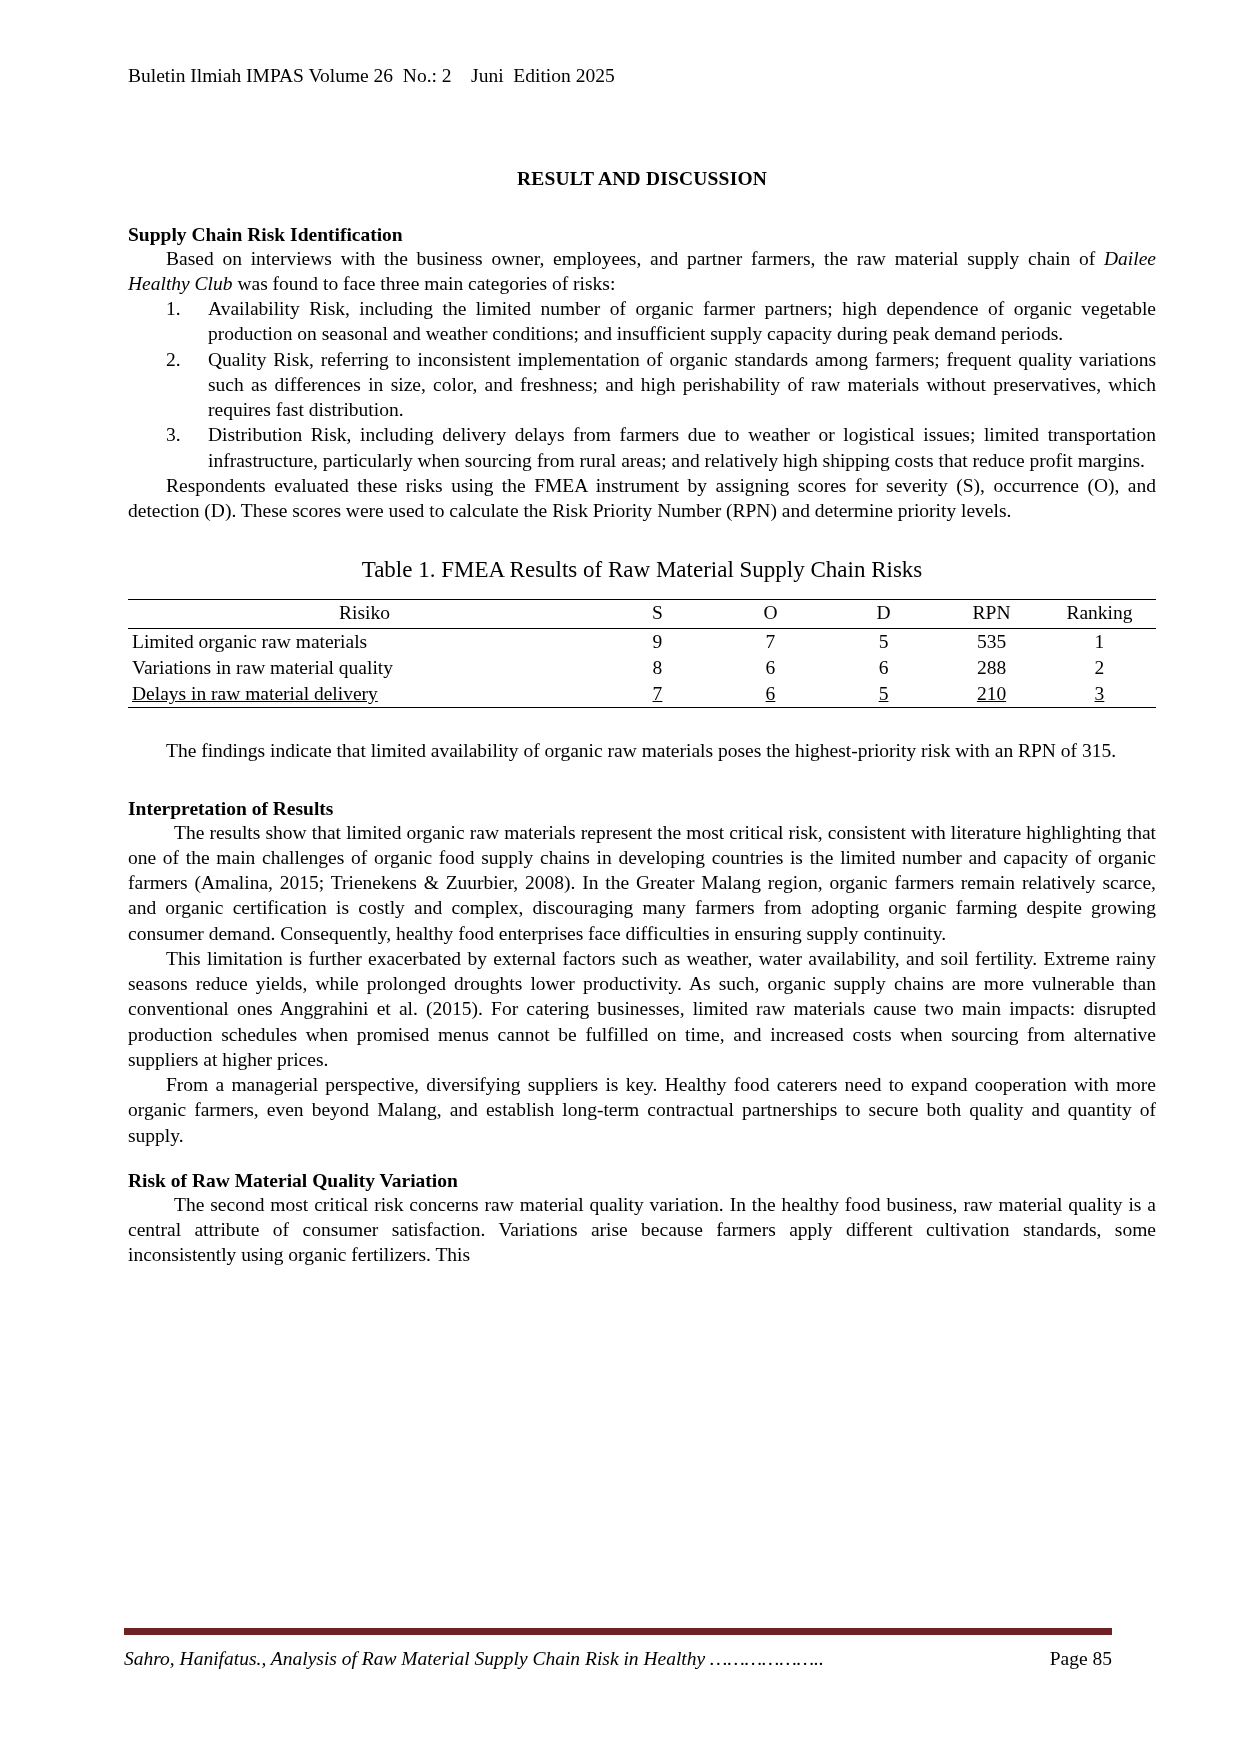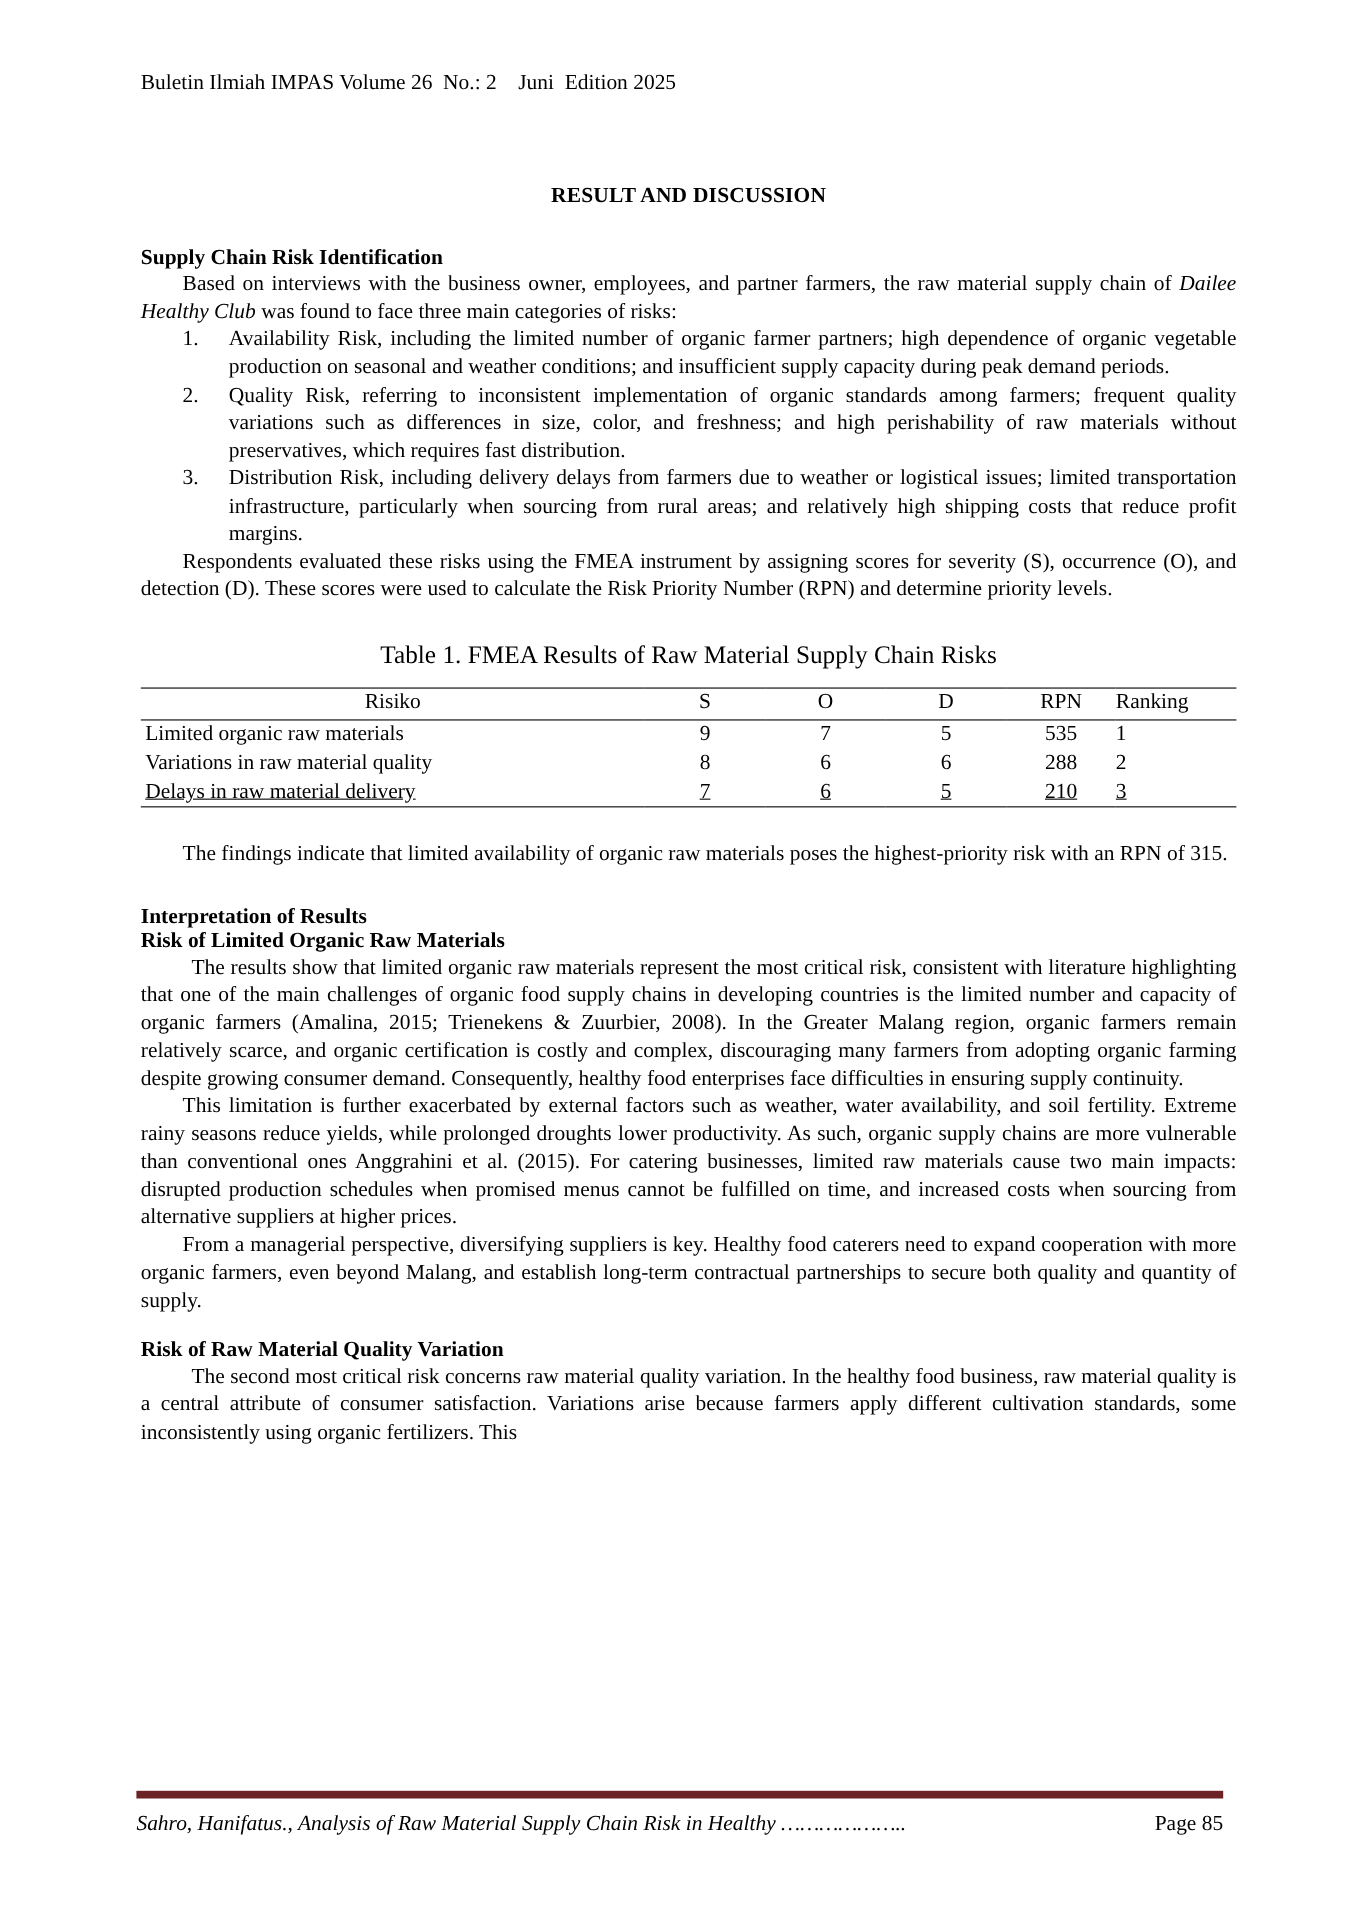--- a/index.html
+++ b/index.html
@@ -14,21 +14,21 @@
     color: #000000;
     position: relative;
     overflow: hidden;
   }
   .page {
     position: absolute;
     left: 0; top: 0;
     width: 1240px;
     height: 1754px;
     box-sizing: border-box;
-    padding: 62px 116px 0 128px;
+    padding: 62px 84px 0 128px;
   }
 
   
   .runhead {
     display: flex;
     justify-content: space-between;
     align-items: flex-start;
     font-size: 19.5px;
     line-height: 1.42;
   }
@@ -114,21 +114,21 @@
   table.fmea tbody tr:last-child td {
     border-bottom: 1.6px solid #000;
     text-decoration: underline;
   }
   table.fmea .c-risk { text-align: center; width: 46%; }
   table.fmea td.c-risk { text-align: left; padding-left: 4px; }
   table.fmea .c-s,
   table.fmea .c-o,
   table.fmea .c-d { text-align: center; width: 11%; }
   table.fmea .c-rpn { text-align: center; width: 10%; }
-  table.fmea .c-rank { text-align: left; width: 11%; }
+  table.fmea .c-rank { text-align: center; width: 11%; }
 
   
   .footer {
     position: absolute;
     left: 124px;
     right: 128px;
     bottom: 84px;
   }
   .footer-rule {
     height: 7px;
@@ -219,21 +219,20 @@
         <td class="c-d">5</td>
         <td class="c-rpn">210</td>
         <td class="c-rank">3</td>
       </tr>
     </tbody>
   </table>
 
   <p class="body gap" style="margin-top:30px;">The findings indicate that limited availability of organic raw materials poses the highest-priority risk with an RPN of 315.</p>
 
   <h2 class="sub-title" style="margin-top:34px;">Interpretation of Results</h2>
-  <h2 class="sub-title group">Risk of Limited Organic Raw Materials</h2>
 
   <p class="body" style="text-indent:46px;">The results show that limited organic raw materials represent the most critical risk, consistent with literature highlighting that one of the main challenges of organic food supply chains in developing countries is the limited number and capacity of organic farmers (Amalina, 2015; Trienekens &amp; Zuurbier, 2008). In the Greater Malang region, organic farmers remain relatively scarce, and organic certification is costly and complex, discouraging many farmers from adopting organic farming despite growing consumer demand. Consequently, healthy food enterprises face difficulties in ensuring supply continuity.</p>
   <p class="body">This limitation is further exacerbated by external factors such as weather, water availability, and soil fertility. Extreme rainy seasons reduce yields, while prolonged droughts lower productivity. As such, organic supply chains are more vulnerable than conventional ones Anggrahini et al. (2015). For catering businesses, limited raw materials cause two main impacts: disrupted production schedules when promised menus cannot be fulfilled on time, and increased costs when sourcing from alternative suppliers at higher prices.</p>
   <p class="body">From a managerial perspective, diversifying suppliers is key. Healthy food caterers need to expand cooperation with more organic farmers, even beyond Malang, and establish long-term contractual partnerships to secure both quality and quantity of supply.</p>
 
   <h2 class="sub-title" style="margin-top:22px;font-family:Liberation Serif, serif;">Risk of Raw Material Quality Variation</h2>
   <p class="body" style="text-indent:46px;">The second most critical risk concerns raw material quality variation. In the healthy food business, raw material quality is a central attribute of consumer satisfaction. Variations arise because farmers apply different cultivation standards, some inconsistently using organic fertilizers. This</p>
 
   <div class="footer">
     <div class="footer-rule" style="background: rgb(109, 34, 38);"></div>

